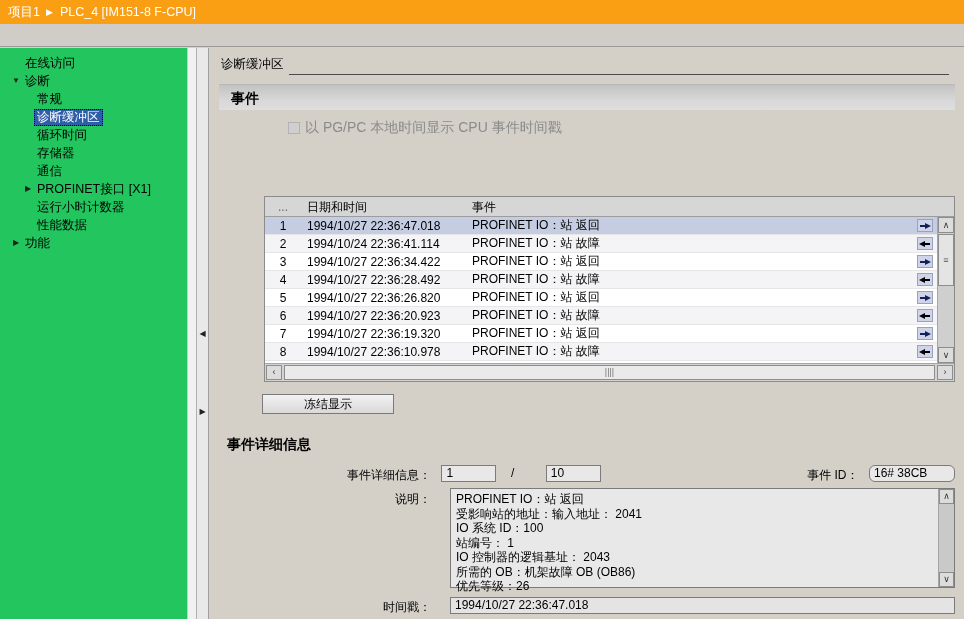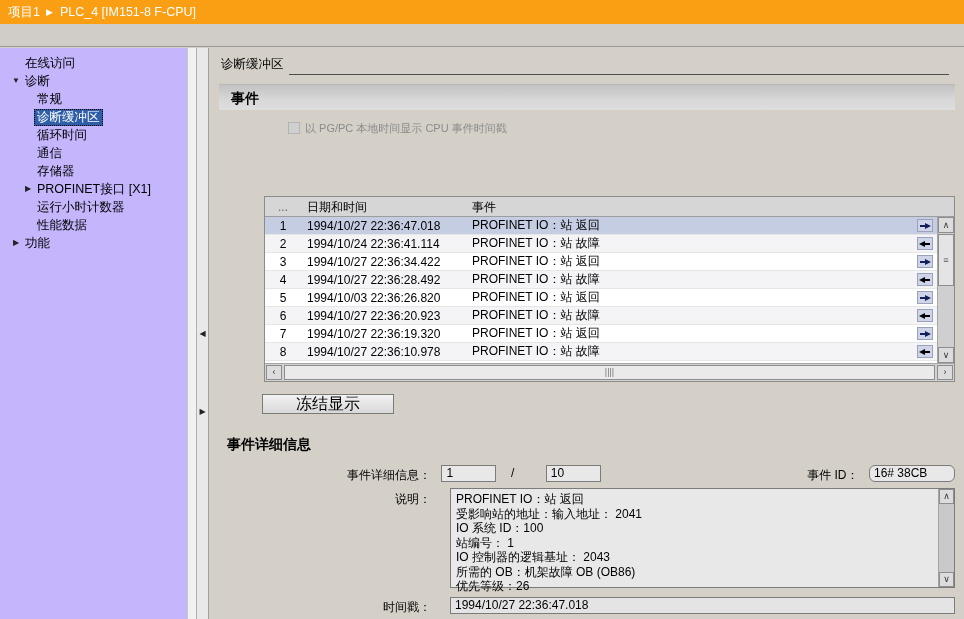--- a/index.html
+++ b/index.html
@@ -24,21 +24,21 @@
   .crumb-sep { margin: 0 7px 0 6px; font-size: 9px; color: #ffffff; line-height: 1; }
 
   .topband {
     position: absolute; left: 0; top: 24px; width: 964px; height: 23px;
     background: #d0cdc8; border-bottom: 1px solid #9a9a9a;
   }
 
   
   .sidebar {
     position: absolute; left: 0; top: 48px; width: 197px; height: 571px;
-    background: #c4b5fd; border-right: 1px solid #b0b0b0;
+    background: #22c55e; border-right: 1px solid #b0b0b0;
     overflow: hidden;
   }
   .tree { padding: 6px 0 0 0; }
   .tnode {
     display: flex; align-items: center; height: 18px;
     font-size: 12.5px; white-space: nowrap; cursor: default;
   }
   .tnode .twist {
     width: 12px; flex: 0 0 12px; text-align: center;
     font-size: 8px; color: #222; line-height: 1;
@@ -96,21 +96,21 @@
   }
   .panel-header {
     height: 26px; padding-left: 12px; font-size: 14px; font-weight: bold;
     line-height: 26px;
     background: linear-gradient(to bottom, #c2c2c2 0%, #d8d8d8 60%, #dedede 100%);
     border-top: 1px solid #b9b9b9;
   }
 
   .chk-row {
     display: flex; align-items: center; height: 18px;
-    margin: 9px 0 4px 38px; color: #8b8b8b; font-size: 11px; padding-left: 31px;
+    margin: 9px 0 4px 38px; color: #8b8b8b; font-size: 14px; padding-left: 31px;
   }
   .chkbox {
     width: 12px; height: 12px; background: #cfcfcf;
     border: 1px solid #b3b3b3; margin-right: 5px;
   }
 
   
   .tblwrap {
     position: absolute; left: 45px; top: 112px; width: 691px; height: 186px;
     background: #ffffff; border: 1px solid #8b8b8b;
@@ -191,21 +191,21 @@
   .hsb-thumb {
     position: absolute; left: 19px; top: 1px; right: 19px; height: 15px;
     background: #eaeaea; border: 1px solid #8d8d8d;
     font-size: 9px; text-align: center; line-height: 13px; color: #777;
   }
 
   
   .btn-freeze {
     position: absolute; left: 43px; top: 310px; width: 132px; height: 20px;
     background: linear-gradient(to bottom, #f2f2f2, #d9d9d9);
-    border: 1px solid #7a7a7a; font-size: 16px; text-align: center;
+    border: 1px solid #7a7a7a; font-size: 12px; text-align: center;
     line-height: 18px; color: #000;
   }
 
   
   .detail-title {
     position: absolute; left: 8px; top: 352px;
     font-size: 14px; font-weight: bold;
   }
   .drow { position: absolute; display: flex; align-items: flex-start; justify-content: space-between; }
   .dlabel { text-align: right; font-size: 12px; white-space: nowrap; }
@@ -272,25 +272,25 @@
         <div class="tnode lvl1 sel">
           <span class="twist"></span>
           <span class="tlabel">诊断缓冲区</span>
         </div>
         <div class="tnode lvl1">
           <span class="twist"></span>
           <span class="tlabel">循环时间</span>
         </div>
         <div class="tnode lvl1">
           <span class="twist"></span>
+          <span class="tlabel">存储器</span>
+        </div>
+        <div class="tnode lvl1">
+          <span class="twist"></span>
           <span class="tlabel">通信</span>
-        </div>
-        <div class="tnode lvl1">
-          <span class="twist"></span>
-          <span class="tlabel">存储器</span>
         </div>
         <div class="tnode lvl1">
           <span class="twist">▶</span>
           <span class="tlabel">PROFINET接口 [X1]</span>
         </div>
         <div class="tnode lvl1">
           <span class="twist"></span>
           <span class="tlabel">运行小时计数器</span>
         </div>
         <div class="tnode lvl1">
@@ -355,21 +355,21 @@
               <div class="ev-icon out"></div>
             </div>
             <div class="trow alt">
               <div class="td c0">4</div>
               <div class="td c1">1994/10/27 22:36:28.492</div>
               <div class="td c2">PROFINET IO：站 故障</div>
               <div class="ev-icon in"></div>
             </div>
             <div class="trow">
               <div class="td c0">5</div>
-              <div class="td c1">1994/10/03 22:36:26.820</div>
+              <div class="td c1">1994/10/27 22:36:26.820</div>
               <div class="td c2">PROFINET IO：站 返回</div>
               <div class="ev-icon out"></div>
             </div>
             <div class="trow alt">
               <div class="td c0">6</div>
               <div class="td c1">1994/10/27 22:36:20.923</div>
               <div class="td c2">PROFINET IO：站 故障</div>
               <div class="ev-icon in"></div>
             </div>
             <div class="trow">

